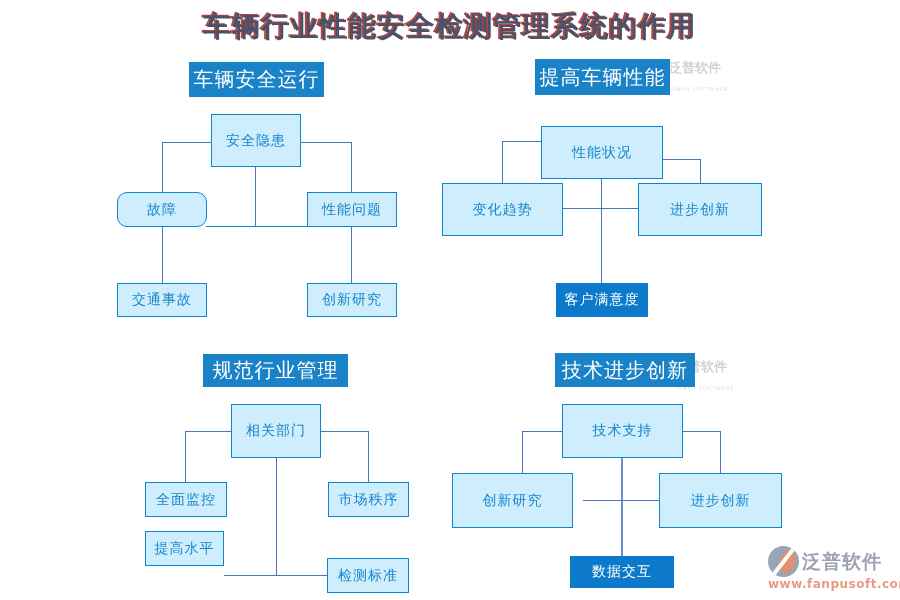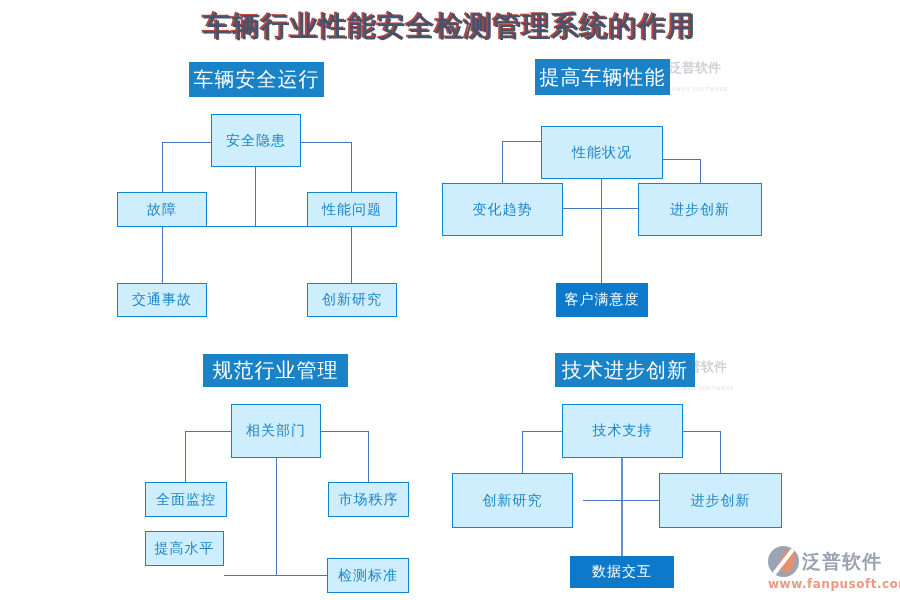--- a/index.html
+++ b/index.html
@@ -72,21 +72,21 @@
     <span class="wm-circle"></span>
     <span>
       <span class="wm-text">泛普软件</span><br>
       <span class="wm-sub">FANPU SOFTWARE</span>
     </span>
   </div>
 
   <div class="q-hdr" style="left:189px;top:62px;width:135px;height:35px;">车辆安全运行</div>
 
   <div class="nd" style="left:211px;top:114px;width:90px;height:53px;">安全隐患</div>
-  <div class="nd" style="left:117px;top:192px;width:90px;height:35px;">故障</div>
+  <div class="nd" style="left:117px;top:192px;width:90px;height:35px;border-radius:10px;">故障</div>
   <div class="nd" style="left:307px;top:192px;width:90px;height:35px;">性能问题</div>
   <div class="nd" style="left:117px;top:283px;width:90px;height:34px;">交通事故</div>
   <div class="nd" style="left:307px;top:283px;width:90px;height:34px;">创新研究</div>
 
   <div class="ln" style="left:162px;top:142px;width:49px;height:1px;"></div>
   <div class="ln" style="left:162px;top:142px;width:1px;height:50px;"></div>
   <div class="ln" style="left:300px;top:142px;width:52px;height:1px;"></div>
   <div class="ln" style="left:351px;top:142px;width:1px;height:50px;"></div>
   <div class="ln" style="left:255px;top:167px;width:1px;height:60px;"></div>
   <div class="ln-bright" style="left:206px;top:226px;width:102px;height:1px;"></div>

